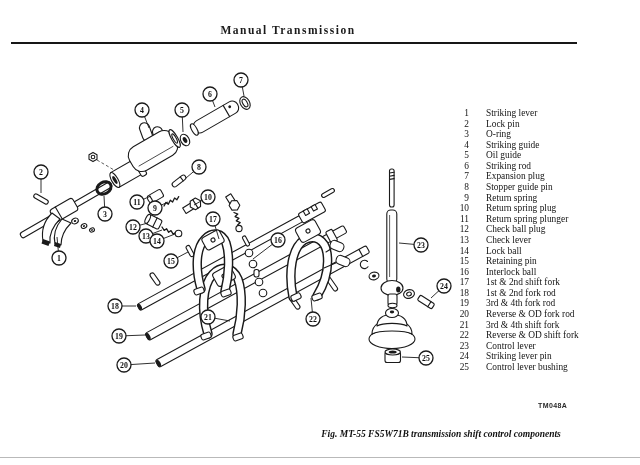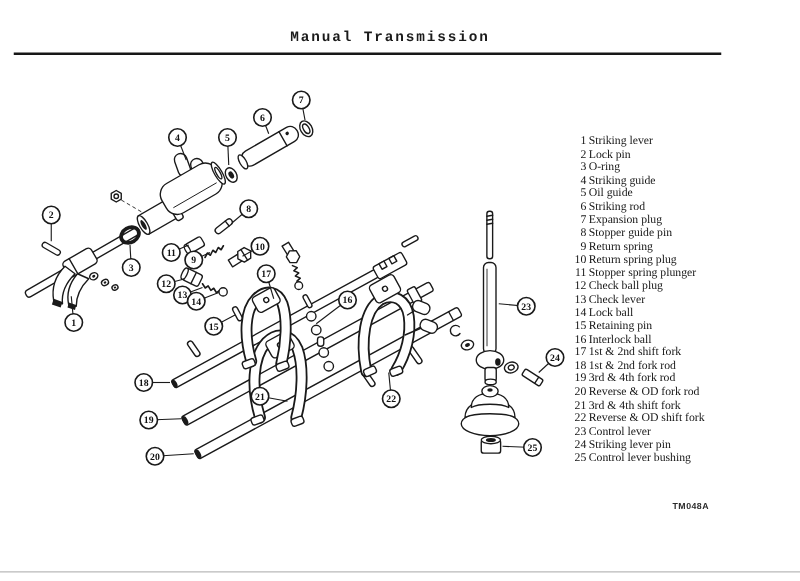--- a/index.html
+++ b/index.html
@@ -1,26 +1,26 @@
 <!DOCTYPE html>
 <html><head>
 <meta charset="utf-8">
 <style>
   html,body{margin:0;padding:0;background:#e8e8e8;}
   .page{position:relative;width:640px;height:465px;background:#ffffff;overflow:hidden;
         font-family:"Liberation Serif",serif;color:#151515;}
   .title{position:absolute;top:24px;left:0;width:576px;text-align:center;
-         font-family:Liberation Mono, monospace;font-size:11.5px;font-weight:700;
-         letter-spacing:1.5px;color:#1b1b1b;white-space:nowrap;padding-left:24px;}
+         font-family:Liberation Serif, serif;font-size:11.5px;font-weight:700;
+         letter-spacing:1.5px;color:#1b1b1b;white-space:nowrap;}
   .title-rule{position:absolute;top:42px;left:11px;width:566px;height:2px;background:#171717;}
   .bottom-rule{position:absolute;top:457px;left:0;width:640px;height:1px;background:#b9b9b9;}
   .parts-list{position:absolute;top:108px;left:452px;}
   .part-row{display:flex;line-height:10.58px;font-size:9.4px;white-space:nowrap;}
   .part-num{width:17px;text-align:right;}
-  .part-label{margin-left:2px;}
+  .part-label{margin-left:17px;}
   .fig-code{position:absolute;top:402px;left:538px;font-family:"Liberation Sans",sans-serif;
             font-size:7px;font-weight:700;letter-spacing:.4px;color:#2a2a2a;}
   .caption{position:absolute;top:429px;left:250px;width:382px;text-align:center;
            font-size:9.5px;font-style:italic;font-weight:700;white-space:nowrap;color:#111;}
   svg#diagram-svg{position:absolute;top:0;left:0;}
   .ln{stroke:#1a1a1a;stroke-width:1.1;fill:none;stroke-linecap:round;stroke-linejoin:round;}
   .thin{stroke:#1a1a1a;stroke-width:.7;fill:none;}
   .fw{fill:#ffffff;stroke:#1a1a1a;stroke-width:1.1;stroke-linejoin:round;}
   .fd{fill:#1a1a1a;stroke:none;}
   .spring{stroke:#1a1a1a;stroke-width:1.3;fill:none;stroke-linejoin:round;stroke-linecap:round;}
@@ -463,21 +463,21 @@
         <span class="part-label">Return spring</span>
       </div>
 
       <div class="part-row">
         <span class="part-num">10</span>
         <span class="part-label">Return spring plug</span>
       </div>
 
       <div class="part-row">
         <span class="part-num">11</span>
-        <span class="part-label">Stopper spring plunger</span>
+        <span class="part-label">Return spring plunger</span>
       </div>
 
       <div class="part-row">
         <span class="part-num">12</span>
         <span class="part-label">Check ball plug</span>
       </div>
 
       <div class="part-row">
         <span class="part-num">13</span>
         <span class="part-label">Check lever</span>
@@ -538,14 +538,15 @@
         <span class="part-label">Striking lever pin</span>
       </div>
 
       <div class="part-row">
         <span class="part-num">25</span>
         <span class="part-label">Control lever bushing</span>
       </div>
     </div>
 
   <div class="fig-code">TM048A</div>
+  <div class="caption">Fig. MT-55  FS5W71B transmission shift control components</div>
   <div class="bottom-rule"></div>
 </div>
 
 </body></html>

